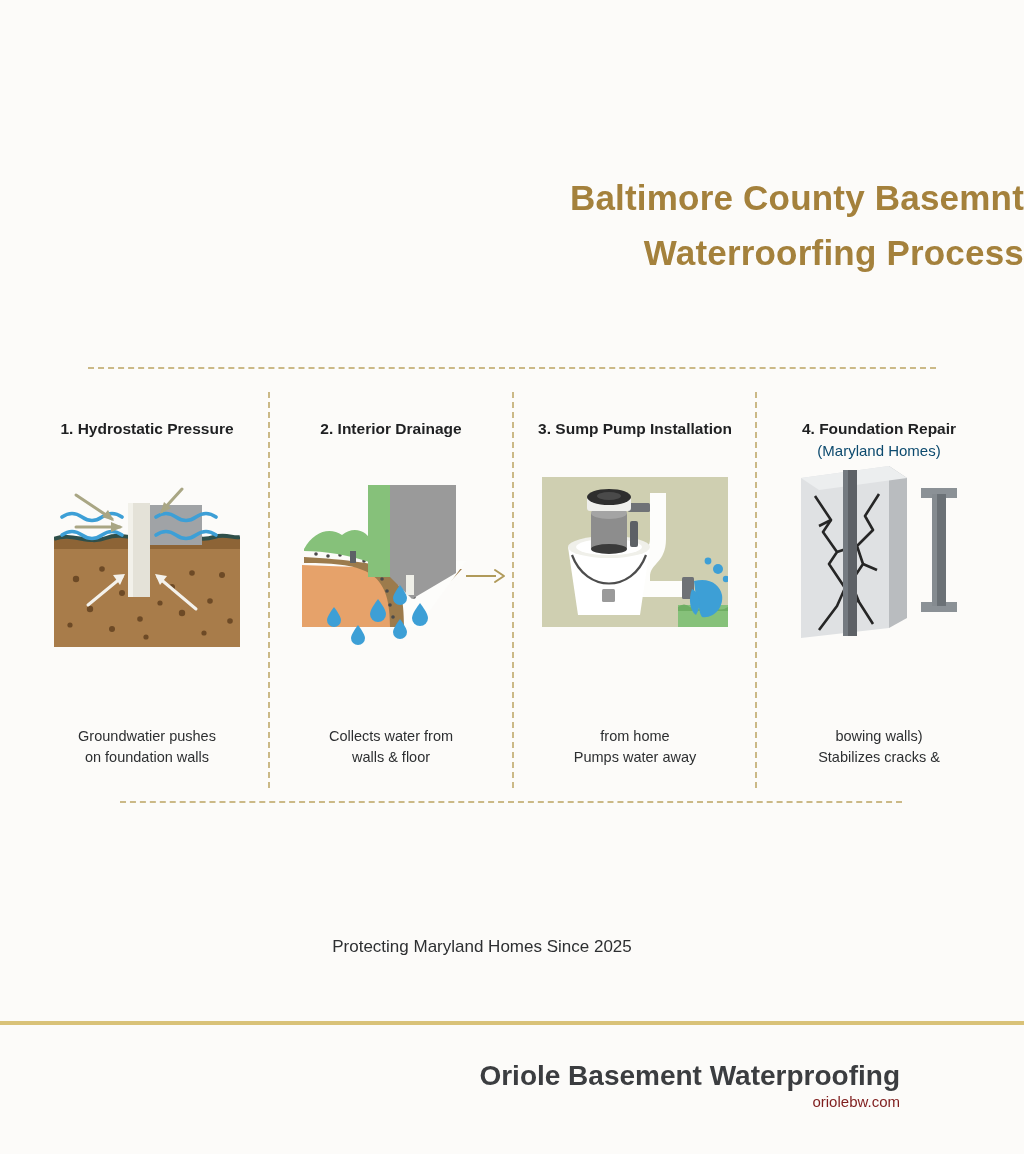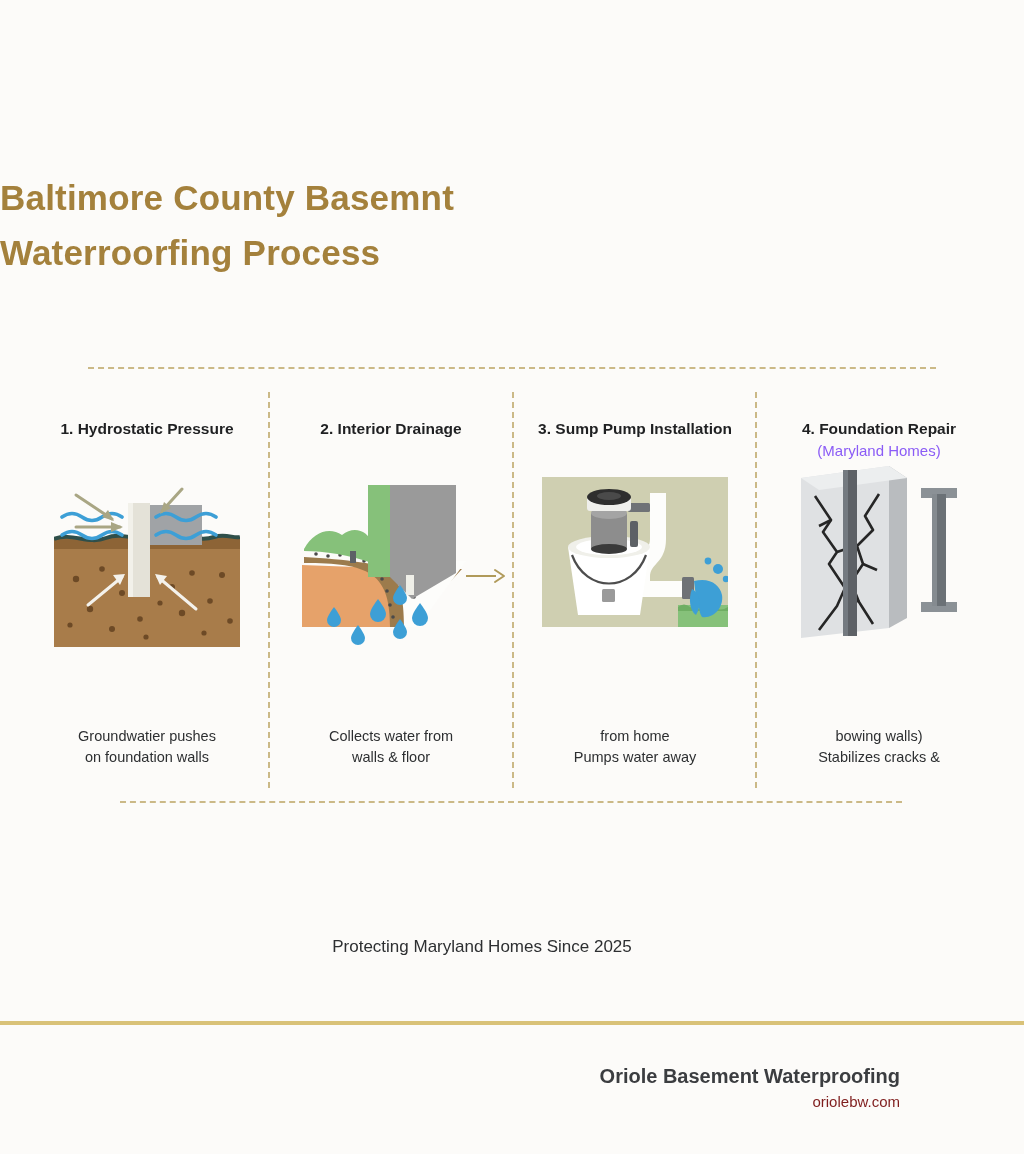--- a/index.html
+++ b/index.html
@@ -21,21 +21,21 @@
     width: 1024px;
     height: 1154px;
   }
 
   
   .title-block {
     position: absolute;
     top: 170px;
     left: 0;
     width: 1024px;
-    text-align: left;
+    text-align: right;
   }
   .title-line {
     font-size: 35px;
     font-weight: bold;
     color: #a4813c;
     letter-spacing: 0.2px;
     line-height: 55px;
     white-space: nowrap;
   }
 
@@ -88,21 +88,21 @@
     font-size: 15.5px;
     font-weight: bold;
     color: #1f2022;
     line-height: 22px;
     margin-top: 26px;
     white-space: nowrap;
   }
   .step-subtitle {
     font-size: 15px;
     font-weight: normal;
-    color: #8b5cf6;
+    color: #0c4a6e;
     line-height: 22px;
   }
 
   .art {
     position: absolute;
     top: 85px;
     left: 0;
     width: 244px;
     height: 180px;
   }
@@ -148,21 +148,21 @@
     height: 4px;
     background: #d9c278;
   }
   .footer {
     position: absolute;
     top: 1062px;
     right: 124px;
     text-align: right;
   }
   .footer-brand {
-    font-size: 20px;
+    font-size: 28px;
     font-weight: bold;
     color: #3b3d40;
     line-height: 28px;
     white-space: nowrap;
   }
   .footer-site {
     font-size: 15px;
     color: #7f1d1d;
     line-height: 24px;
   }

